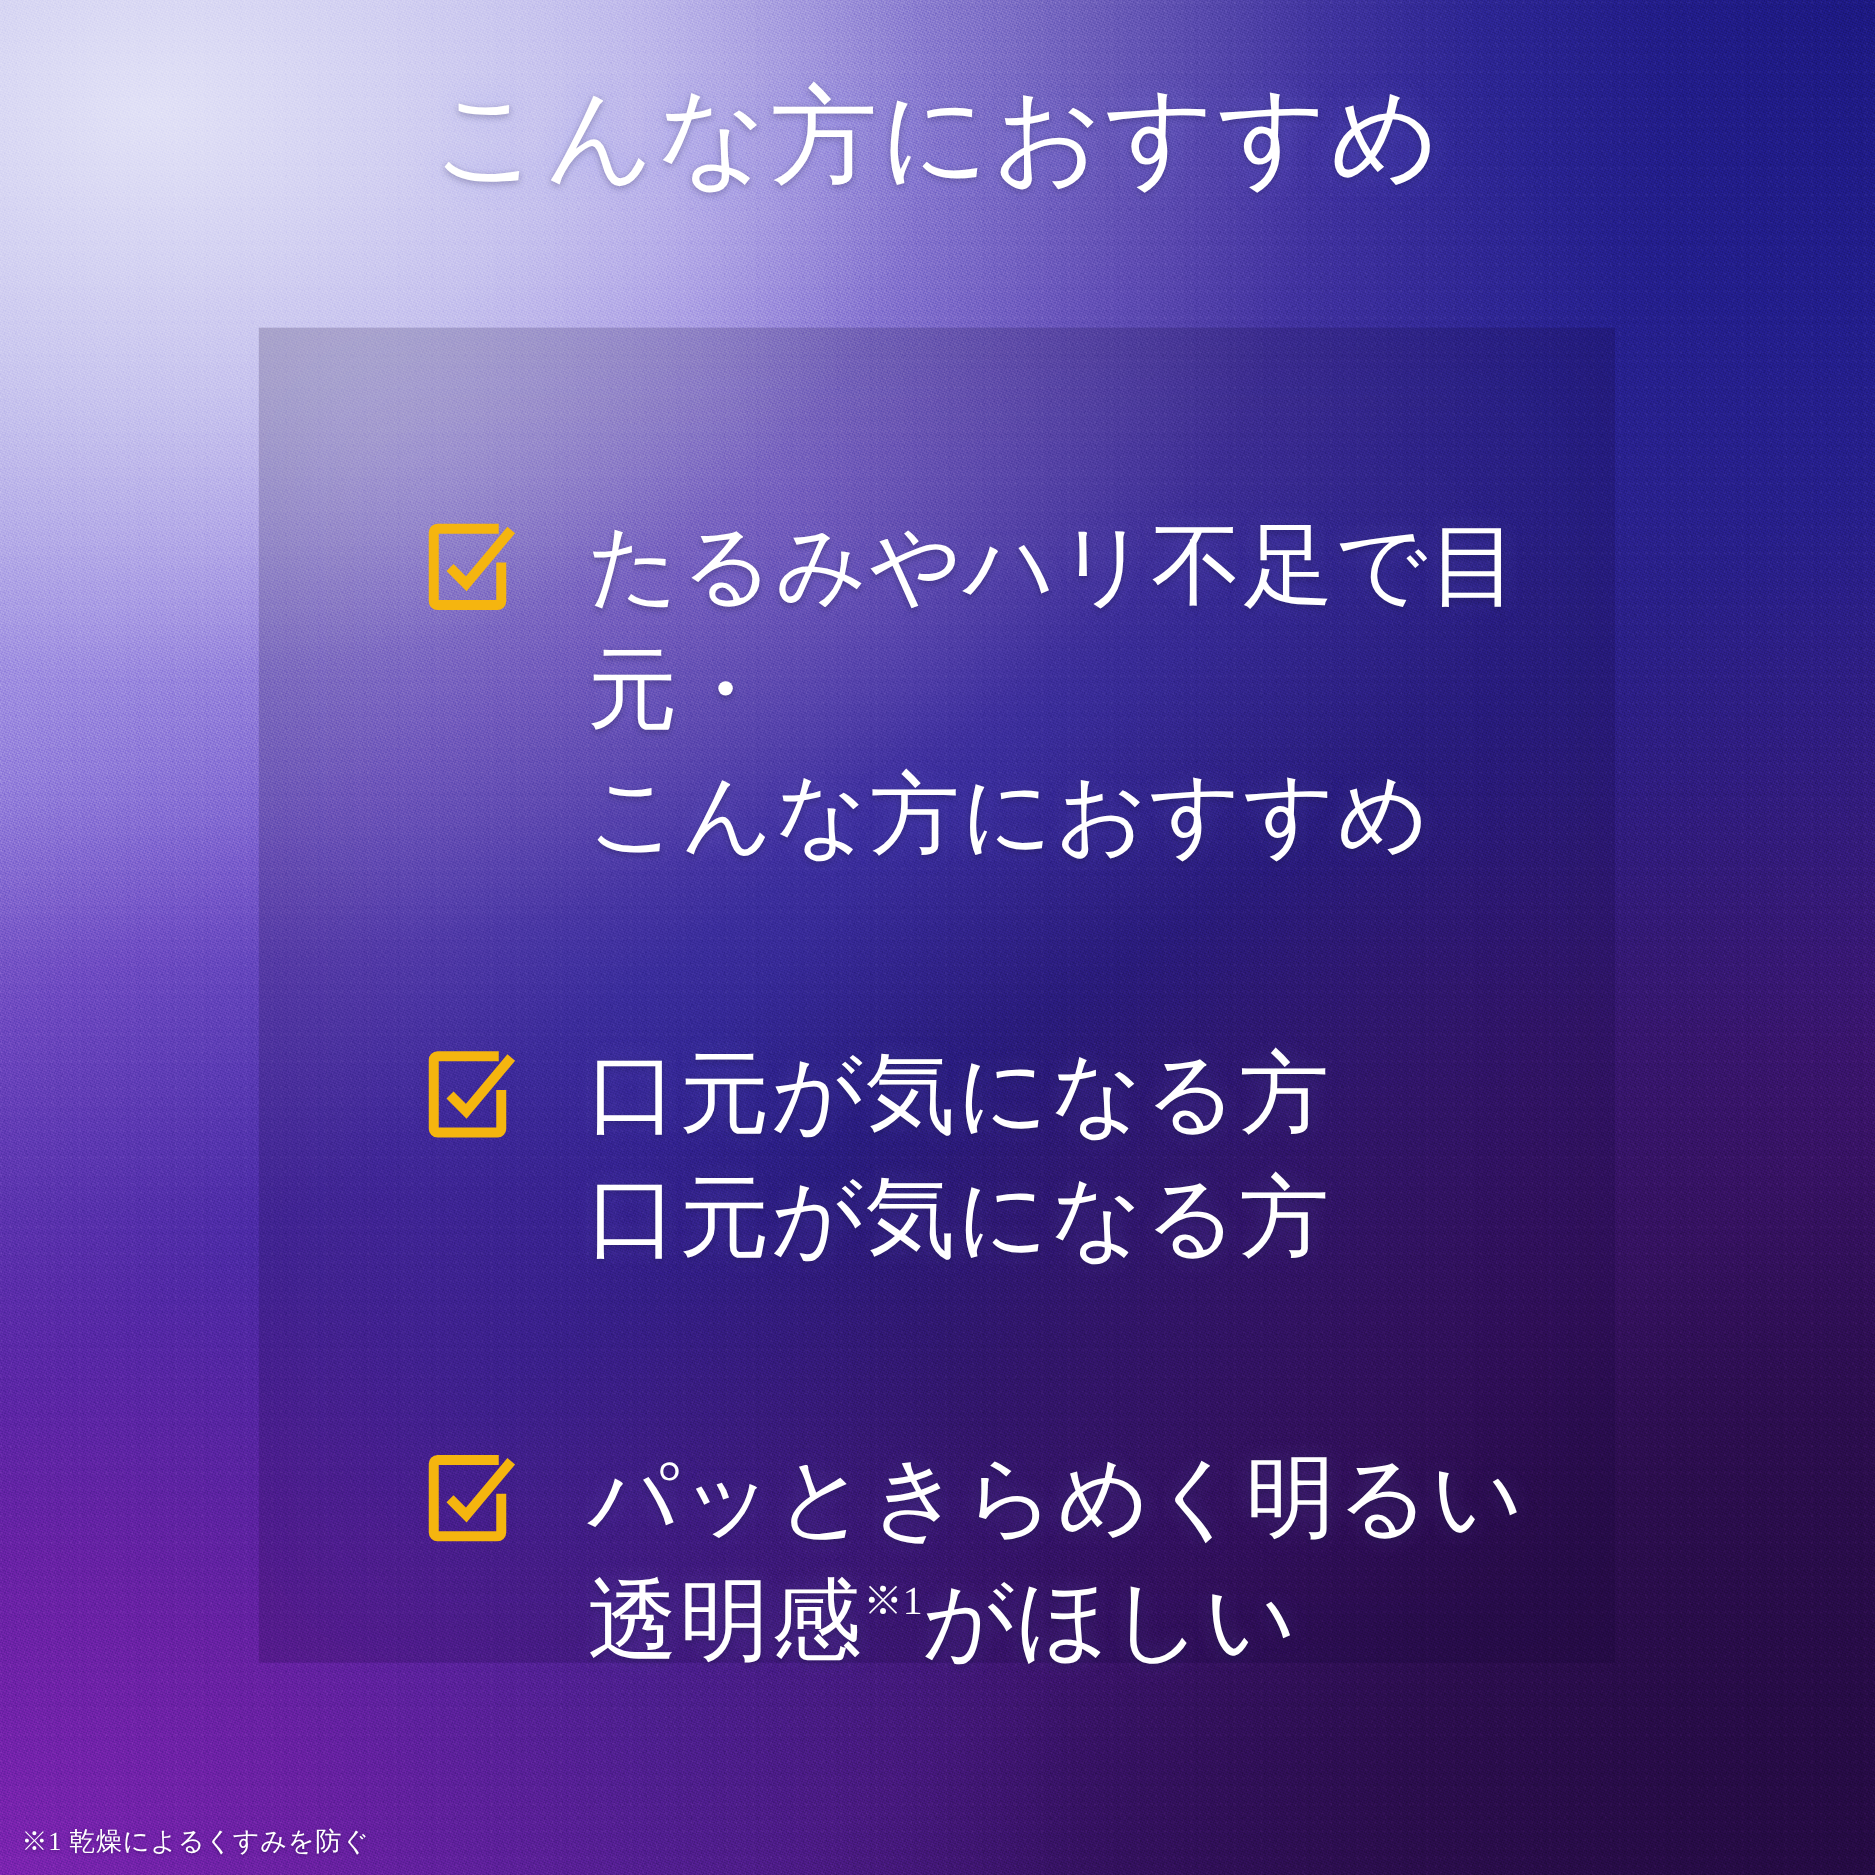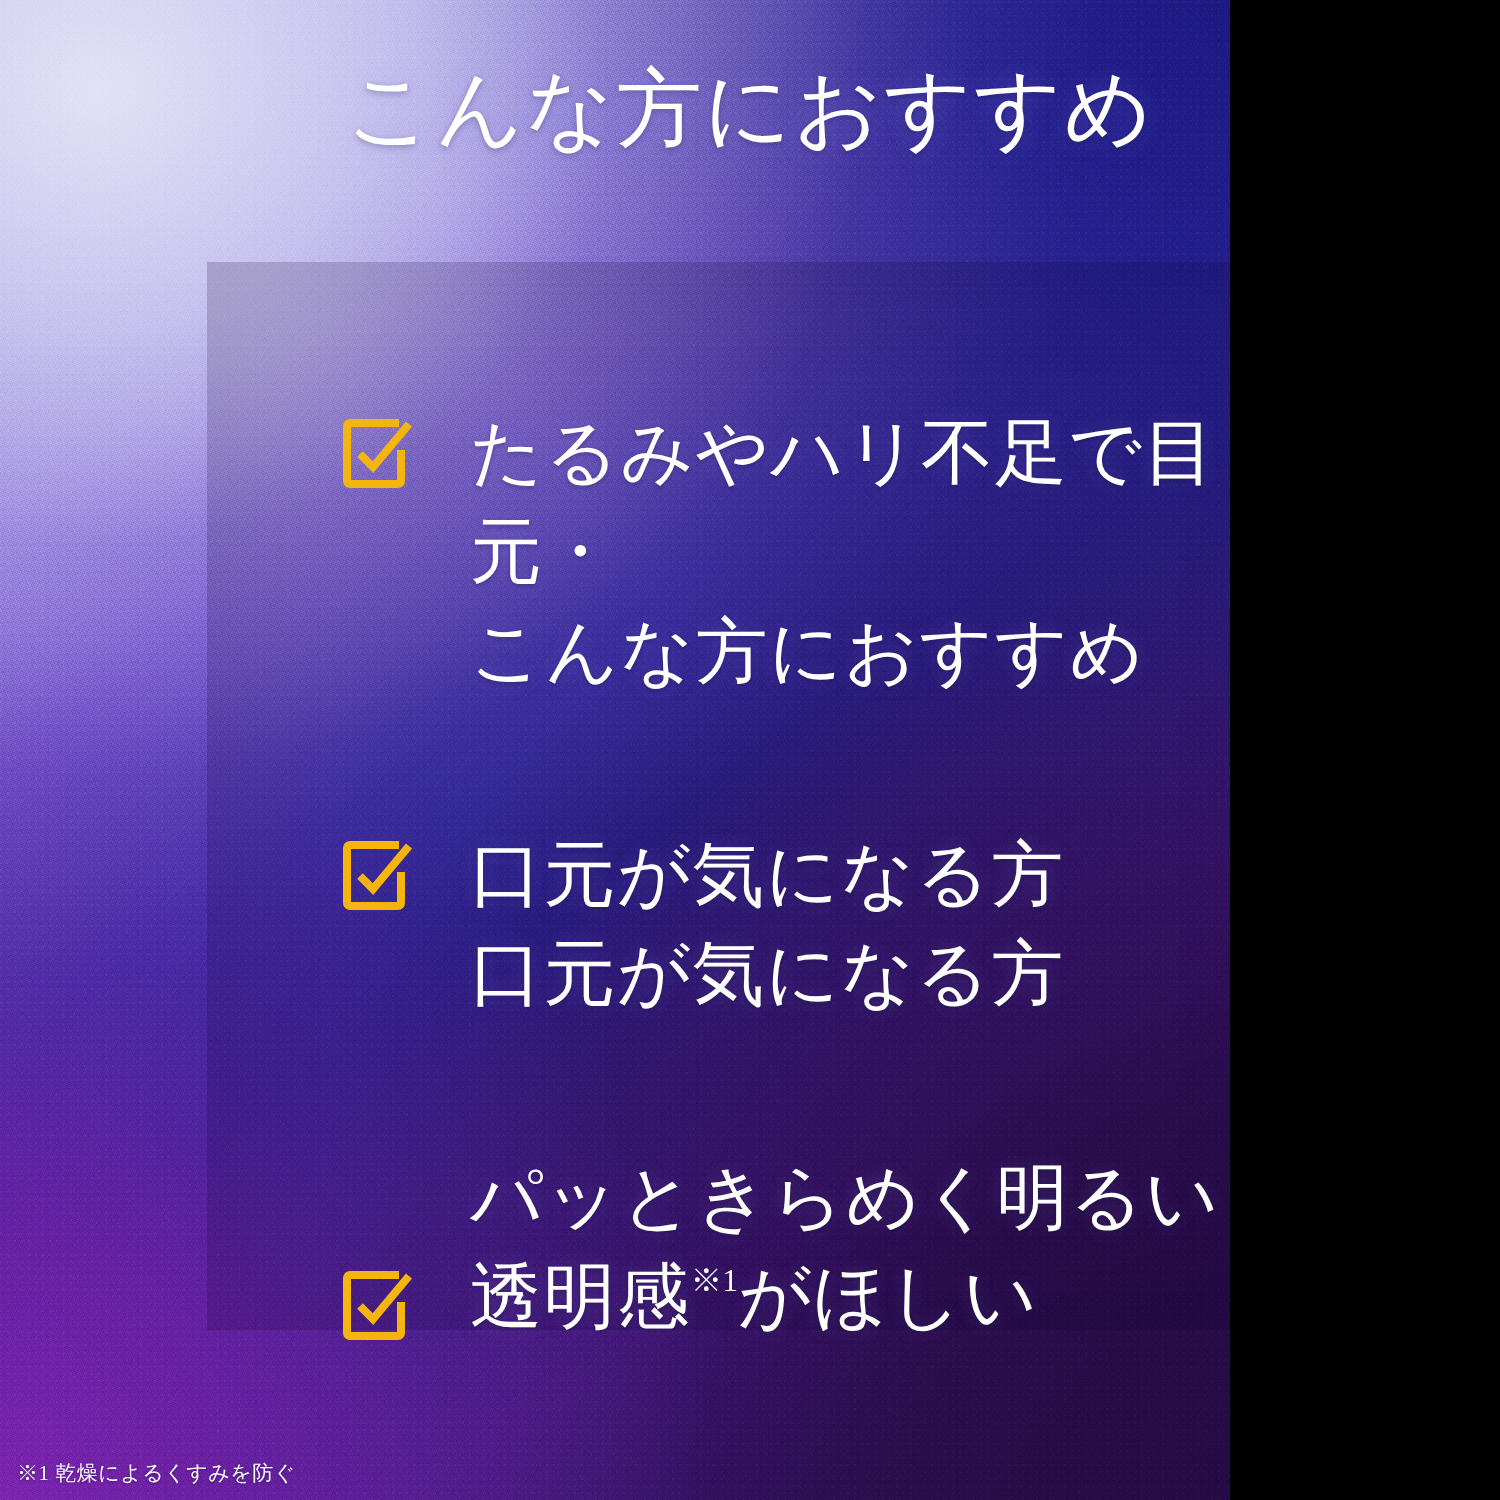--- a/index.html
+++ b/index.html
@@ -3,21 +3,21 @@
 <meta charset="utf-8">
 <title>こんな方におすすめ</title>
 <style>
   html, body {
     margin: 0;
     padding: 0;
     background: #000;
   }
   #stage {
     position: relative;
-    width: 1230px;
+    width: 1500px;
     height: 1500px;
     overflow: hidden;
     font-family: "Liberation Serif", "DejaVu Serif", serif;
     
     background:
       radial-gradient(ellipse 130% 95% at 8% 6%,  rgba(226,226,247,0.98) 0%, rgba(205,203,240,0.85) 16%, rgba(160,150,225,0.45) 32%, rgba(120,100,200,0.12) 48%, rgba(0,0,0,0) 62%),
       radial-gradient(ellipse 95% 80% at 100% 0%, rgba(28,24,128,1) 0%, rgba(32,28,136,0.92) 22%, rgba(40,30,130,0.55) 44%, rgba(0,0,0,0) 70%),
       radial-gradient(ellipse 85% 85% at 0% 100%, rgba(122,35,175,1) 0%, rgba(112,32,165,0.85) 20%, rgba(96,36,160,0.45) 42%, rgba(0,0,0,0) 68%),
       radial-gradient(ellipse 105% 100% at 100% 100%, rgba(36,10,66,1) 0%, rgba(40,12,72,0.9) 24%, rgba(46,16,86,0.5) 48%, rgba(0,0,0,0) 74%),
       linear-gradient(146deg,
@@ -91,21 +91,21 @@
     left: 340px;
     top: 404px;
     width: 1000px;
   }
   .item {
     position: relative;
     display: flex;
     align-items: flex-start;
     margin-bottom: 124px;
   }
-  .item:last-child { margin-bottom: 0; align-items: flex-end; }
+  .item:last-child { margin-bottom: 0; }
 
   .checkbox {
     flex: 0 0 auto;
     width: 74px;
     height: 80px;
     margin-top: 12px;
     margin-right: 56px;
   }
   .checkbox svg { display: block; width: 74px; height: 80px; }
 

